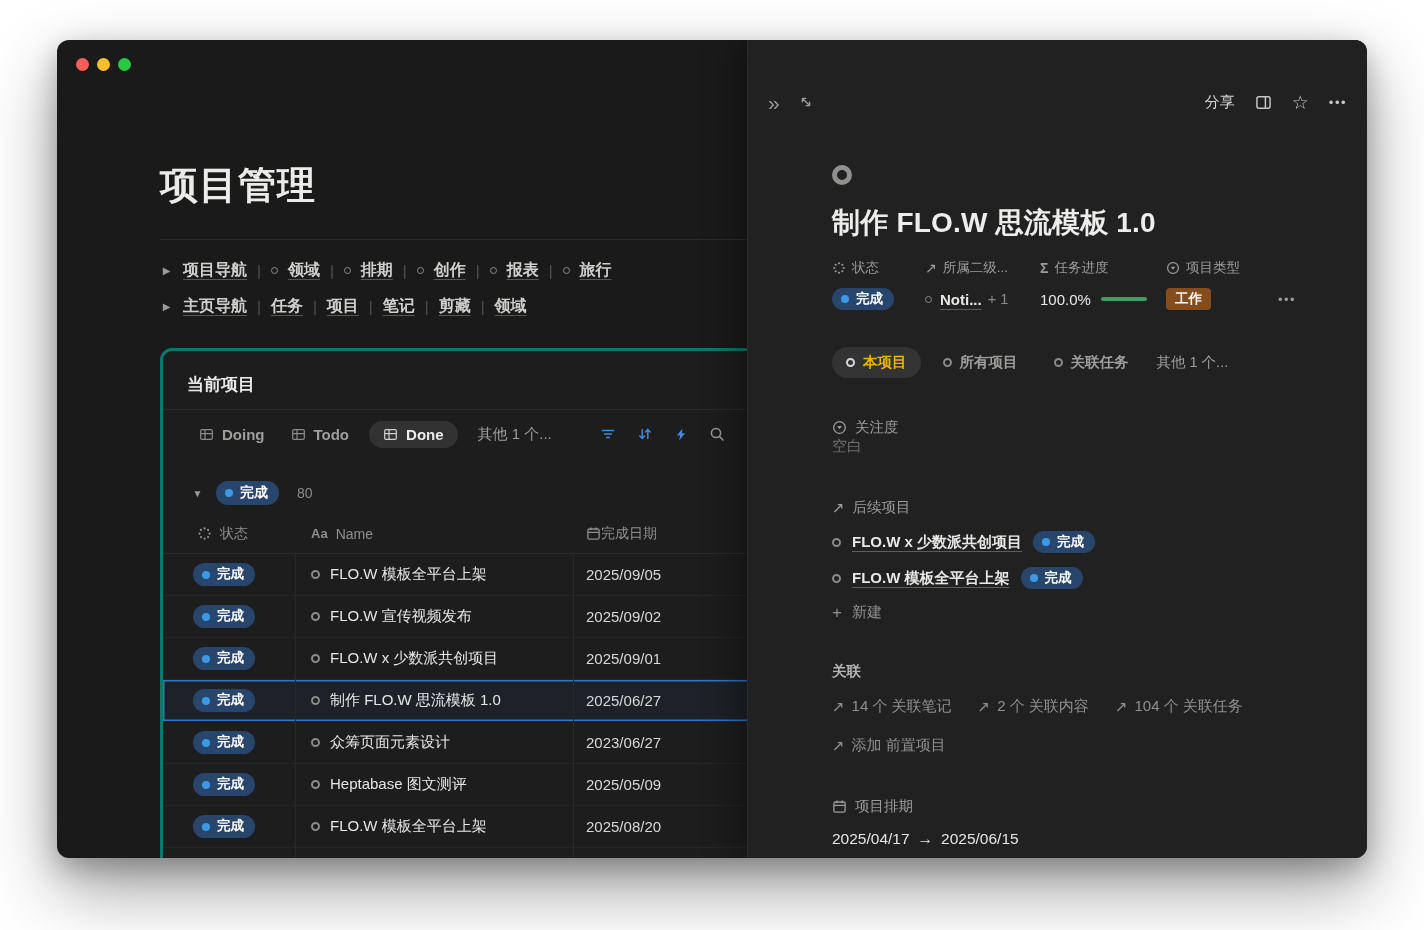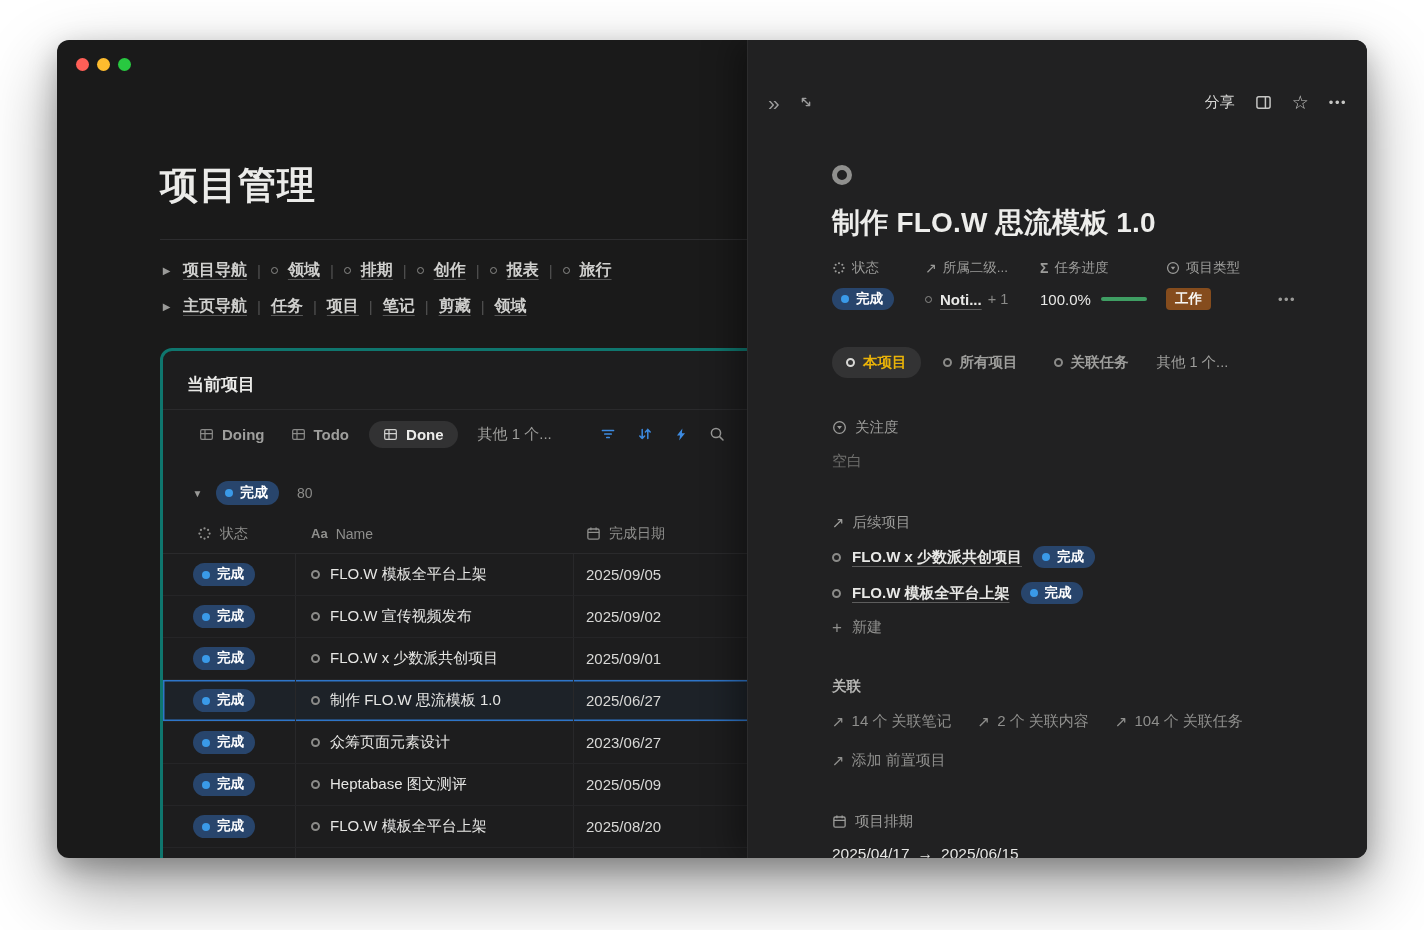--- a/index.html
+++ b/index.html
@@ -53,21 +53,21 @@
   .group-header { height:56px; display:flex; align-items:center; gap:12px; padding:14px 0 0 28px; }
   .group-count { color:#8a8a88; font-size:14px; margin-left:6px; }
   .badge-done { display:inline-flex; align-items:center; gap:7px; background:#28456c; border-radius:999px; padding:3px 11px 3px 9px; color:#ffffff; font-size:13.5px; font-weight:600; line-height:1.25; white-space:nowrap; }
   .badge-dot { width:8px; height:8px; border-radius:50%; background:#3a9ae8; flex:none; }
   .badge-work { background:#854c1d; border-radius:4px; padding:3px 9px; color:#f7f6f3; font-size:13.5px; font-weight:600; line-height:1.25; }
 
   .t-header { height:40px; display:flex; align-items:center; color:#8f8f8d; font-size:14px; border-bottom:1px solid #2a2a2c; white-space:nowrap; }
   .t-row { height:42px; display:flex; align-items:stretch; font-size:15px; border-bottom:1px solid #252527; white-space:nowrap; }
   .c-status { width:133px; padding-left:30px; display:flex; align-items:center; border-right:1px solid #28282a; }
   .c-name { width:278px; padding-left:15px; display:flex; align-items:center; gap:10px; border-right:1px solid #28282a; }
-  .c-date { flex:1; padding-left:12px; display:flex; align-items:center; gap:8px; }
+  .c-date { flex:1; padding-left:12px; display:flex; align-items:center; }
   .t-header .c-status { padding-left:34px; gap:8px; border-right:none; }
   .t-header .c-name { gap:8px; border-right:none; }
   .hicon { color:#8f8f8d; display:flex; }
   .aa { font-size:13px; font-weight:600; color:#8f8f8d; }
   .row-name { color:#e6e6e4; font-weight:500; }
   .row-date { color:#d8d8d6; }
   .t-row.selected { box-shadow:inset 0 0 0 1.5px #2e75c8; background:rgba(35,131,226,.05); }
   .t-row.partial { height:24px; border-bottom:none; }
 
   
@@ -101,21 +101,21 @@
   .props-more { align-self:flex-end; margin-bottom:4px; color:#9a9a98; font-size:13px; letter-spacing:1.5px; cursor:pointer; }
 
   .peek-tabs { margin-top:36px; display:flex; align-items:center; gap:8px; font-size:14.5px; }
   .peek-tab { display:flex; align-items:center; gap:8px; padding:6px 14px; border-radius:999px; color:#9e9e9c; font-weight:600; cursor:pointer; }
   .peek-tab.active { background:#333334; color:#eab308; }
   .peek-tabs-more { color:#9e9e9c; padding-left:6px; font-weight:500; }
 
   .sect-label { display:flex; align-items:center; gap:8px; font-size:14.5px; color:#9c9c9a; cursor:pointer; }
   .sect-label .arrow-glyph { font-size:15px; }
   .sect-attention { margin-top:40px; }
-  .empty-value { margin-top:15px; color:#6e6e6c; font-size:15px; }
+  .empty-value { margin-top:0; color:#6e6e6c; font-size:15px; }
 
   .sect-follow { margin-top:42px; }
   .follow-list { margin-top:12px; display:flex; flex-direction:column; gap:10px; }
   .follow-item { display:flex; align-items:center; gap:11px; height:26px; }
   .follow-name { font-size:15px; font-weight:600; color:#e8e8e6; cursor:pointer; }
   .new-row { margin-top:12px; display:flex; align-items:center; gap:10px; color:#8f8f8d; font-size:15px; cursor:pointer; }
   .plus-icon { font-size:17px; line-height:1; color:#8f8f8d; }
 
   .sect-rel { margin-top:40px; }
   .rel-title { font-size:14.5px; font-weight:600; color:#b5b5b3; }

